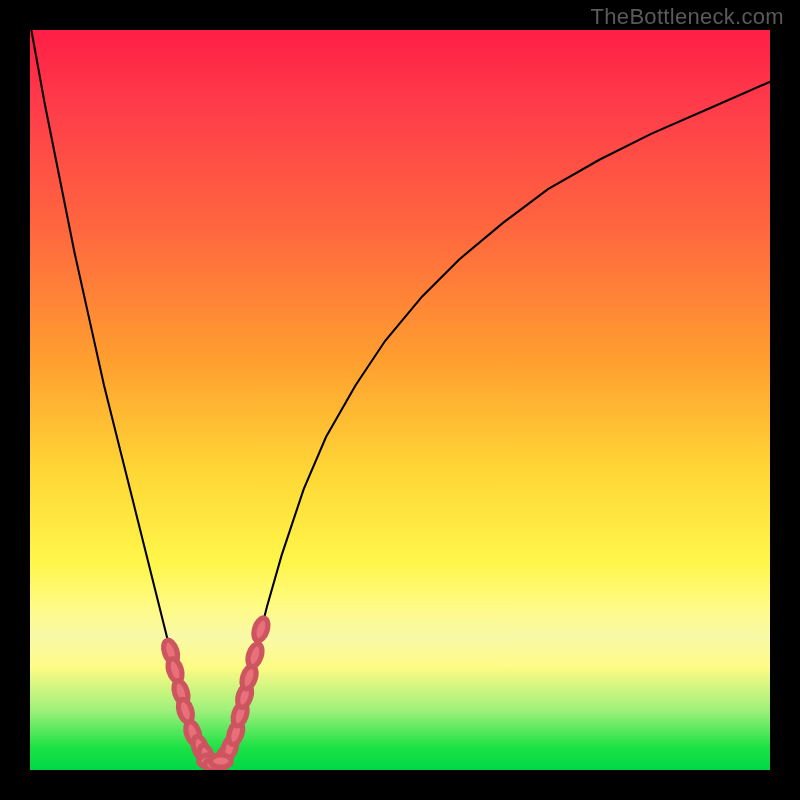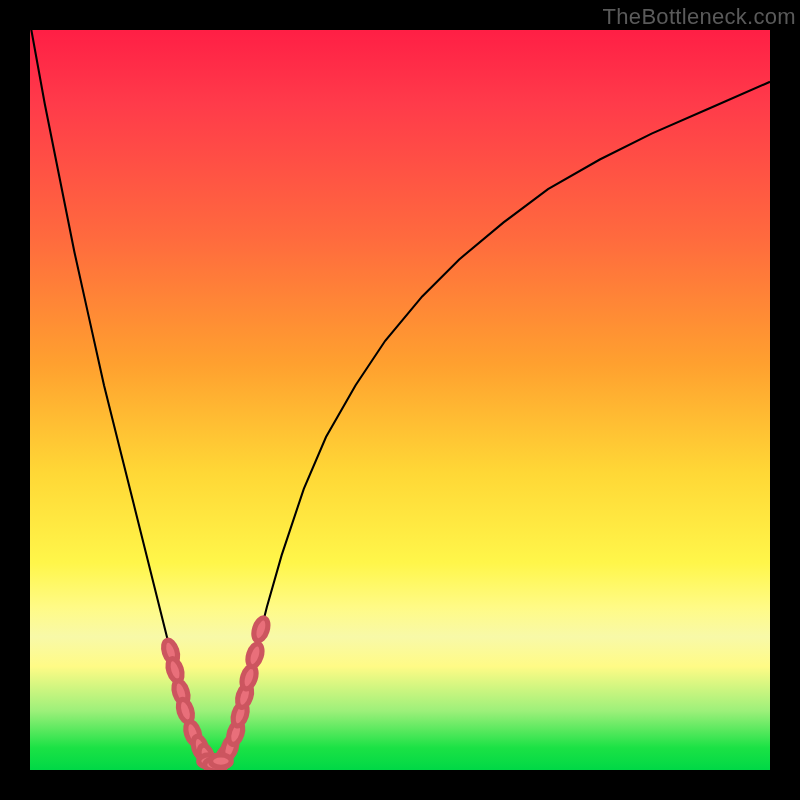--- a/index.html
+++ b/index.html
@@ -35,21 +35,21 @@
       #f8f9a8 82%,
       #fffb86 86%,
       #9df07a 92%,
       #1be245 97%,
       #00d846 100%
     );
   }
   .watermark {
     position: absolute;
     top: 4px;
-    right: 4px;
+    right: 16px;
     color: #5a5a5a;
     font-size: 22px;
     font-weight: 500;
     letter-spacing: 0.3px;
     user-select: none;
   }
   svg.curve {
     position: absolute;
     left: 30px;
     top: 30px;

